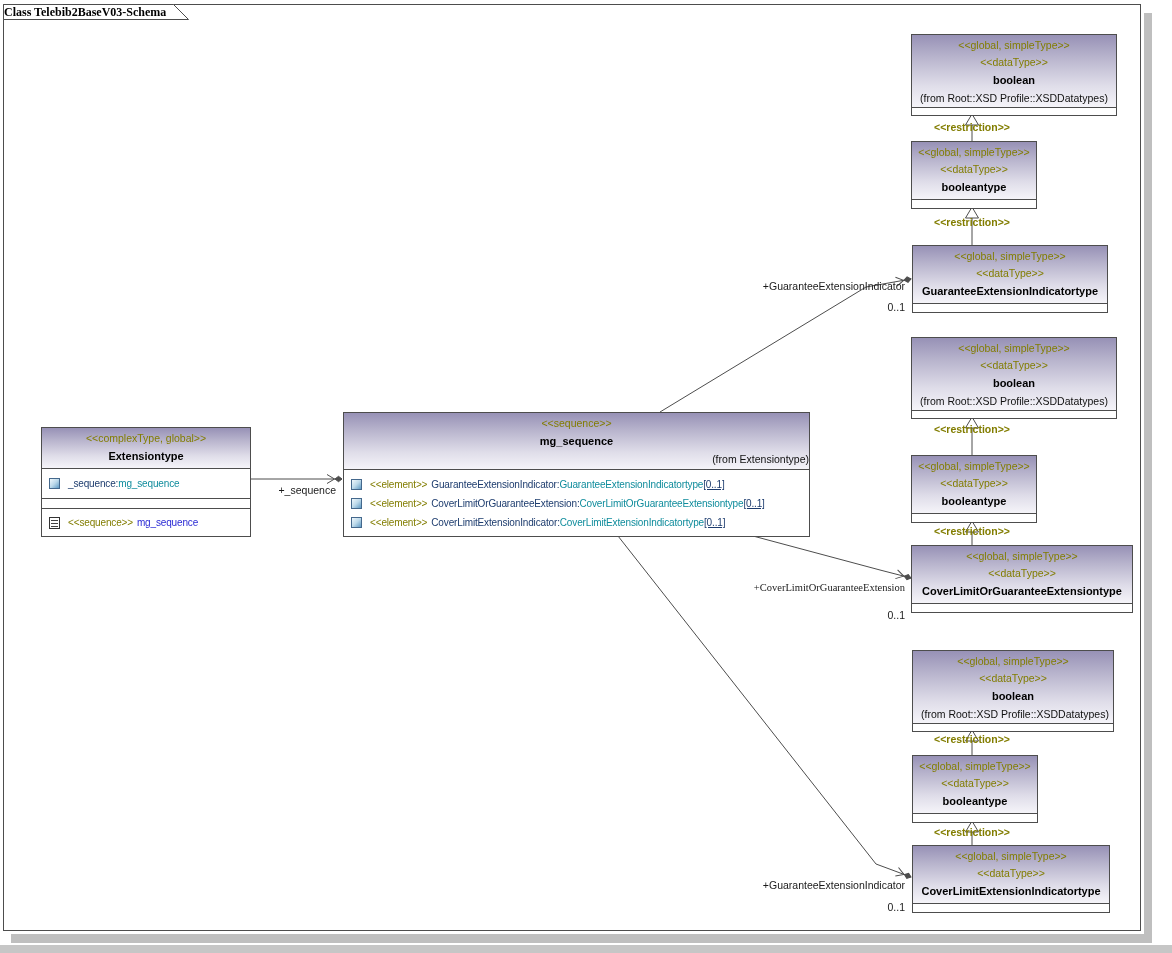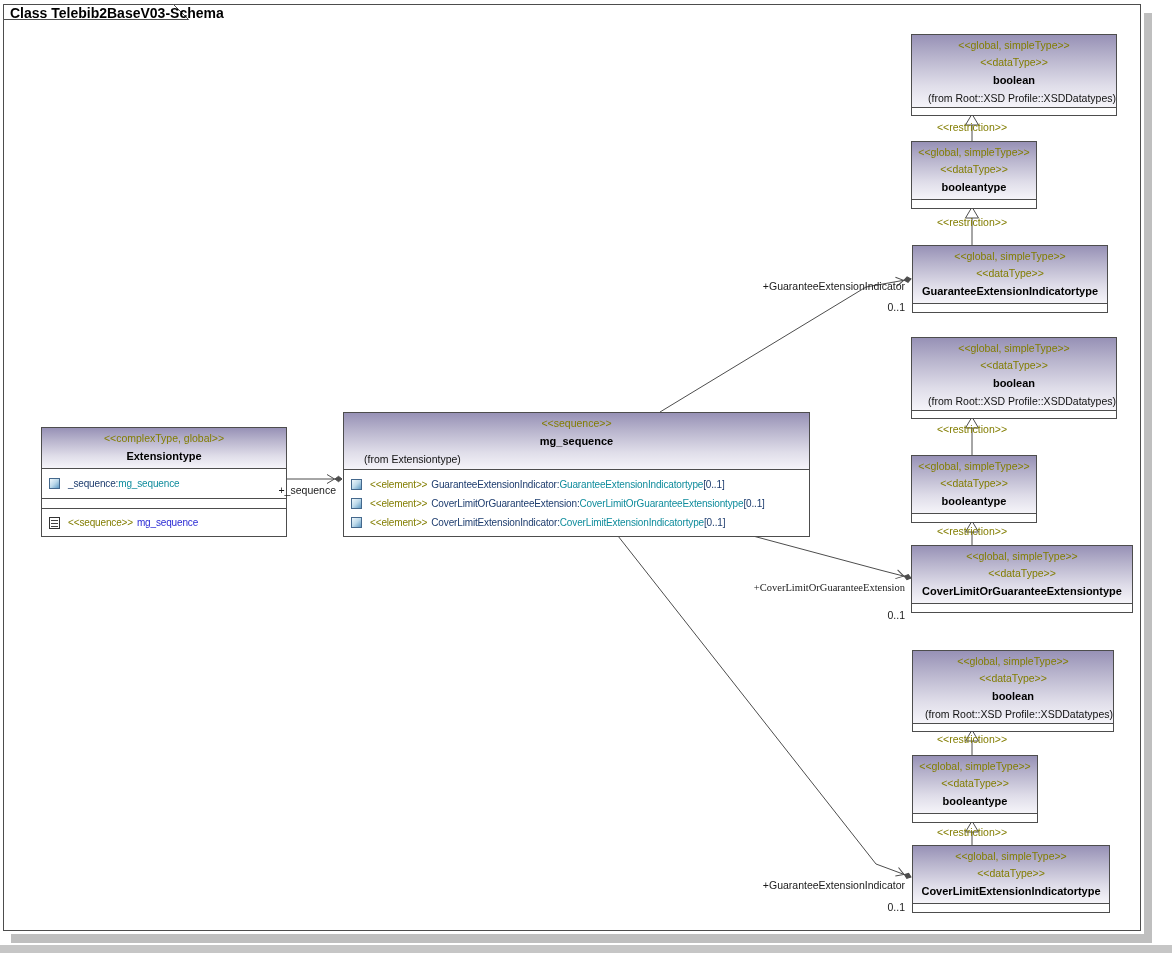--- a/index.html
+++ b/index.html
@@ -10,61 +10,62 @@
   }
   #canvas{position:absolute;left:0;top:0;width:1172px;height:953px;}
   svg.layer{position:absolute;left:0;top:0;pointer-events:none;}
 
   
   .shadow{position:absolute;background:#bfbfbf;}
   .bottom-strip{position:absolute;left:0;top:945px;width:1172px;height:8px;background:#c6c6c6;}
 
   
   .frame-title{
-    position:absolute;left:10px;top:5px;font-size:14px;font-weight:bold;color:#000;
+    position:absolute;left:4px;top:5px;font-size:12px;font-weight:bold;color:#000;
     white-space:nowrap;
+    font-family:Liberation Serif, serif;
   }
 
   
   .class-box{
     position:absolute;border:1px solid #4d4d4d;background:#0f172a;box-sizing:border-box;
   }
   .hdr{
     background:linear-gradient(to bottom,#9791b6 0%,#b7b3cc 30%,#dfdde9 70%,#f5f4f9 100%);
     padding-top:2px;overflow:hidden;box-sizing:border-box;
   }
   .stereo{font-size:10.5px;line-height:17px;color:#827d00;text-align:center;white-space:nowrap;}
   .cls-name{font-size:11px;line-height:19px;font-weight:bold;color:#000;text-align:center;white-space:nowrap;}
-  .from-line{font-size:10.5px;line-height:17px;color:#111;text-align:right;white-space:nowrap;}
-  .from-line.left{text-align:left;padding-left:20px;}
+  .from-line{font-size:10.5px;line-height:17px;color:#111;text-align:left;white-space:nowrap;padding-left:8px;}
+  .from-line.left{text-align:right;padding-left:20px;}
   .attrs,.ops,.strip{border-top:1px solid #4d4d4d;box-sizing:border-box;background:#fff;overflow:hidden;}
   .attrs{padding:5px 0 0 7px;}
   .ops{padding:4px 0 0 7px;}
   .row{display:flex;align-items:center;line-height:19px;font-size:10px;white-space:nowrap;letter-spacing:-0.15px;}
   .row .icon{margin-right:8px;flex:0 0 auto;}
   .attr-icon{
     width:11px;height:11px;border:1px solid #44688c;box-sizing:border-box;
     background:linear-gradient(135deg,#f0f8fc 0%,#bcd9ea 50%,#5f9ac4 100%);
   }
   .seq-icon{
     width:11px;height:12px;border:1px solid #333;box-sizing:border-box;background-color:#fff;
     background-image:repeating-linear-gradient(to bottom,#444 0 1px,transparent 1px 3px);
     background-size:7px 8px;background-position:1px 2px;background-repeat:no-repeat;
   }
   .st{color:#827d00;margin-right:4px;}
   .an{color:#1d3c6e;}
   .sep{color:#1d3c6e;}
   .at{color:#0f8c9c;}
-  .am{color:#1d3c6e;}
+  .am{color:#1d3c6e;text-decoration:underline;}
   .blue{color:#2a2ad4;}
 
   
   .lbl{position:absolute;font-size:10.5px;color:#1a1a1a;white-space:nowrap;}
   .lbl.right{text-align:left;}
-  .lbl.center{text-align:center;width:130px;margin-left:-65px;}
+  .lbl.center{text-align:center;width:130px;margin-left:-65px;font-weight:bold;}
   .lbl.restr{color:#827d00;}
 </style>
 </head>
 <body>
 
 <div id="canvas">
   <svg class="layer" width="1172" height="953">
     <defs>
       <marker id="nav" markerUnits="userSpaceOnUse" markerWidth="36" markerHeight="16" refX="0" refY="0" viewBox="-18 -8 36 16" orient="auto">
         <path d="M-15,-4.5 L-7.5,0 L-15,4.5" fill="none" stroke="#4d4d4d" stroke-width="1"></path>
@@ -169,21 +170,21 @@
         <div class="strip" style="height: 9px;"></div>
       </div>
       <div class="class-box" style="left: 912px; top: 845px; width: 198px;">
         <div class="hdr" style="height: 57px;">
           <div class="stereo">&lt;&lt;global, simpleType&gt;&gt;</div>
           <div class="stereo">&lt;&lt;dataType&gt;&gt;</div>
           <div class="cls-name">CoverLimitExtensionIndicatortype</div>
         </div>
         <div class="strip" style="height: 9px;"></div>
       </div>
-      <div class="class-box" style="left: 41px; top: 427px; width: 246px;">
+      <div class="class-box" style="left: 41px; top: 427px; width: 210px;">
         <div class="hdr" style="height: 40px;">
           <div class="stereo">&lt;&lt;complexType, global&gt;&gt;</div>
           <div class="cls-name">Extensiontype</div>
         </div>
         <div class="attrs" style="height: 30px;">
           <div class="row">
             <span class="attr-icon icon"></span>
             <span class="an">_sequence</span>
             <span class="sep">:</span>
             <span class="at">mg_sequence</span>

